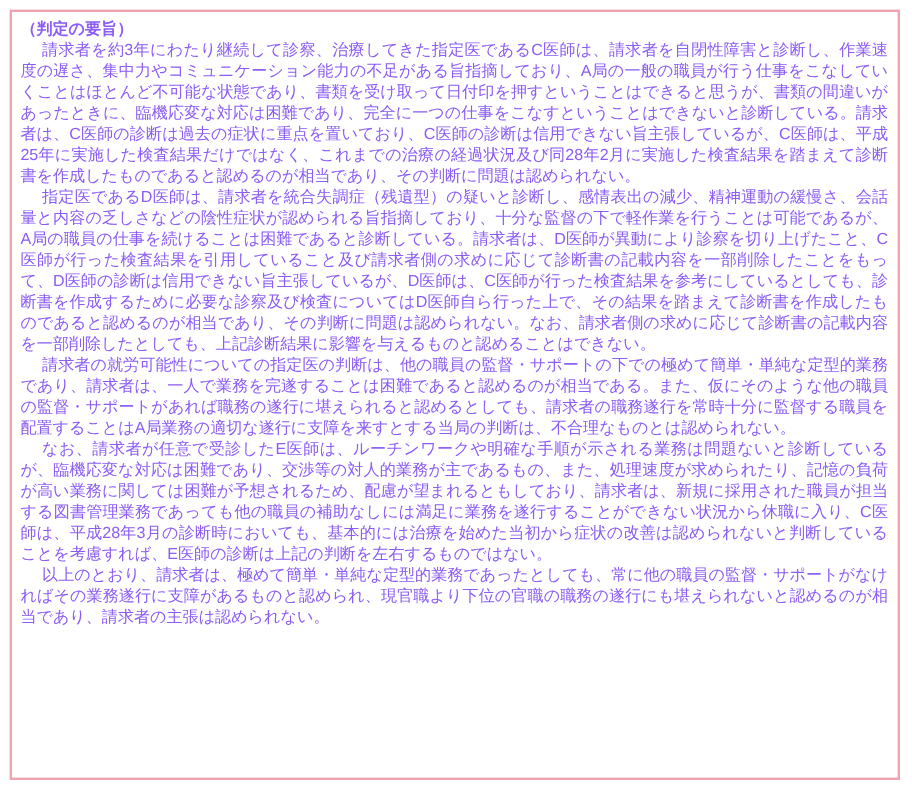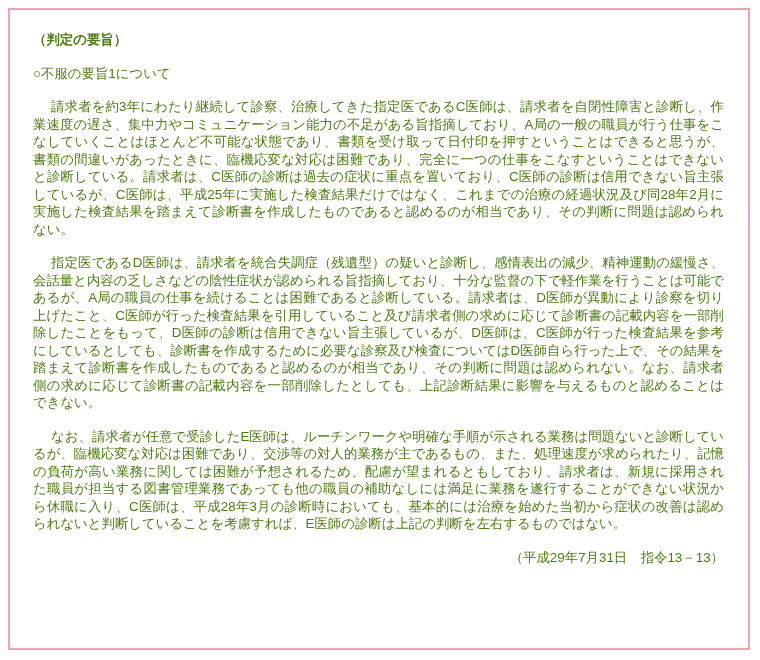--- a/index.html
+++ b/index.html
@@ -19,24 +19,24 @@
     left: 8px;
     top: 8px;
     width: 742px;
     height: 642px;
     box-sizing: border-box;
     border: 2px solid #f0a3b0;
     background: #ffffff;
     padding: 5px 8px 0 7px;
   }
   .panel p {
-    margin: 16px;
+    margin: 0;
     font-size: 13.4px;
     line-height: 17.5px;
-    color: #4d7c0f;
+    color: #8b5cf6;
     text-align: justify;
     text-justify: inter-ideograph;
     text-indent: 1.35em;
     letter-spacing: 0;
   }
   p.doc-title {
     font-weight: bold;
     text-indent: 0;
     text-align: left;
   }
@@ -48,20 +48,20 @@
     text-indent: 0;
     text-align: right;
   }
 </style>
 </head>
 <body>
 
 <div class="panel">
   <p class="doc-title">（判定の要旨）</p>
 
-  <p class="sec-heading">○不服の要旨1について</p>
   <p>請求者を約3年にわたり継続して診察、治療してきた指定医であるC医師は、請求者を自閉性障害と診断し、作業速度の遅さ、集中力やコミュニケーション能力の不足がある旨指摘しており、A局の一般の職員が行う仕事をこなしていくことはほとんど不可能な状態であり、書類を受け取って日付印を押すということはできると思うが、書類の間違いがあったときに、臨機応変な対応は困難であり、完全に一つの仕事をこなすということはできないと診断している。請求者は、C医師の診断は過去の症状に重点を置いており、C医師の診断は信用できない旨主張しているが、C医師は、平成25年に実施した検査結果だけではなく、これまでの治療の経過状況及び同28年2月に実施した検査結果を踏まえて診断書を作成したものであると認めるのが相当であり、その判断に問題は認められない。</p>
   <p>指定医であるD医師は、請求者を統合失調症（残遺型）の疑いと診断し、感情表出の減少、精神運動の緩慢さ、会話量と内容の乏しさなどの陰性症状が認められる旨指摘しており、十分な監督の下で軽作業を行うことは可能であるが、A局の職員の仕事を続けることは困難であると診断している。請求者は、D医師が異動により診察を切り上げたこと、C医師が行った検査結果を引用していること及び請求者側の求めに応じて診断書の記載内容を一部削除したことをもって、D医師の診断は信用できない旨主張しているが、D医師は、C医師が行った検査結果を参考にしているとしても、診断書を作成するために必要な診察及び検査についてはD医師自ら行った上で、その結果を踏まえて診断書を作成したものであると認めるのが相当であり、その判断に問題は認められない。なお、請求者側の求めに応じて診断書の記載内容を一部削除したとしても、上記診断結果に影響を与えるものと認めることはできない。</p>
+  <p>請求者の就労可能性についての指定医の判断は、他の職員の監督・サポートの下での極めて簡単・単純な定型的業務であり、請求者は、一人で業務を完遂することは困難であると認めるのが相当である。また、仮にそのような他の職員の監督・サポートがあれば職務の遂行に堪えられると認めるとしても、請求者の職務遂行を常時十分に監督する職員を配置することはA局業務の適切な遂行に支障を来すとする当局の判断は、不合理なものとは認められない。</p>
   <p>なお、請求者が任意で受診したE医師は、ルーチンワークや明確な手順が示される業務は問題ないと診断しているが、臨機応変な対応は困難であり、交渉等の対人的業務が主であるもの、また、処理速度が求められたり、記憶の負荷が高い業務に関しては困難が予想されるため、配慮が望まれるともしており、請求者は、新規に採用された職員が担当する図書管理業務であっても他の職員の補助なしには満足に業務を遂行することができない状況から休職に入り、C医師は、平成28年3月の診断時においても、基本的には治療を始めた当初から症状の改善は認められないと判断していることを考慮すれば、E医師の診断は上記の判断を左右するものではない。</p>
+  <p>以上のとおり、請求者は、極めて簡単・単純な定型的業務であったとしても、常に他の職員の監督・サポートがなければその業務遂行に支障があるものと認められ、現官職より下位の官職の職務の遂行にも堪えられないと認めるのが相当であり、請求者の主張は認められない。</p>
 
 
-  <p class="doc-footer">（平成29年7月31日　指令13－13）</p>
 </div>
 
 </body></html>

